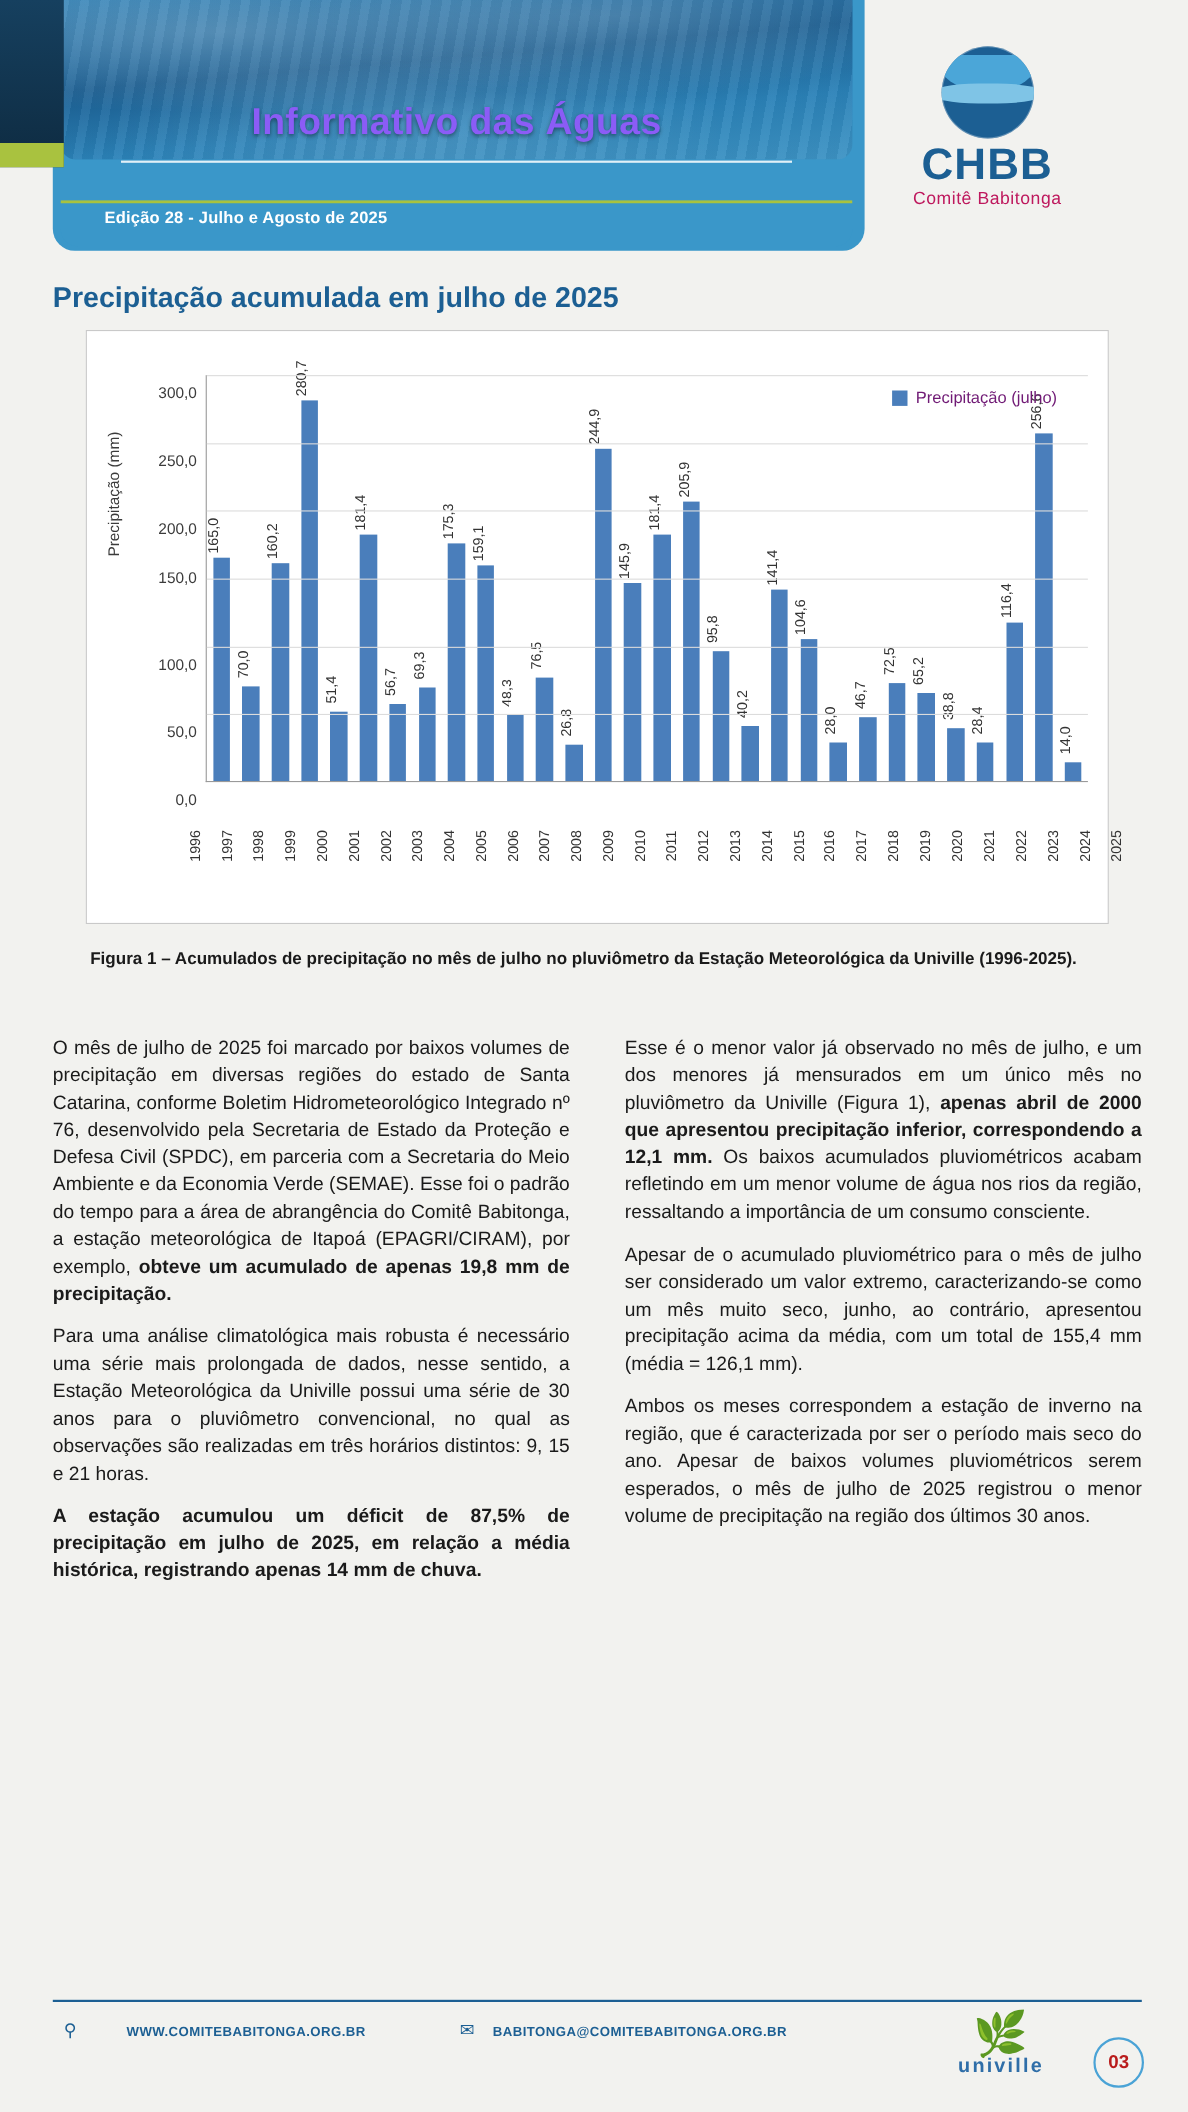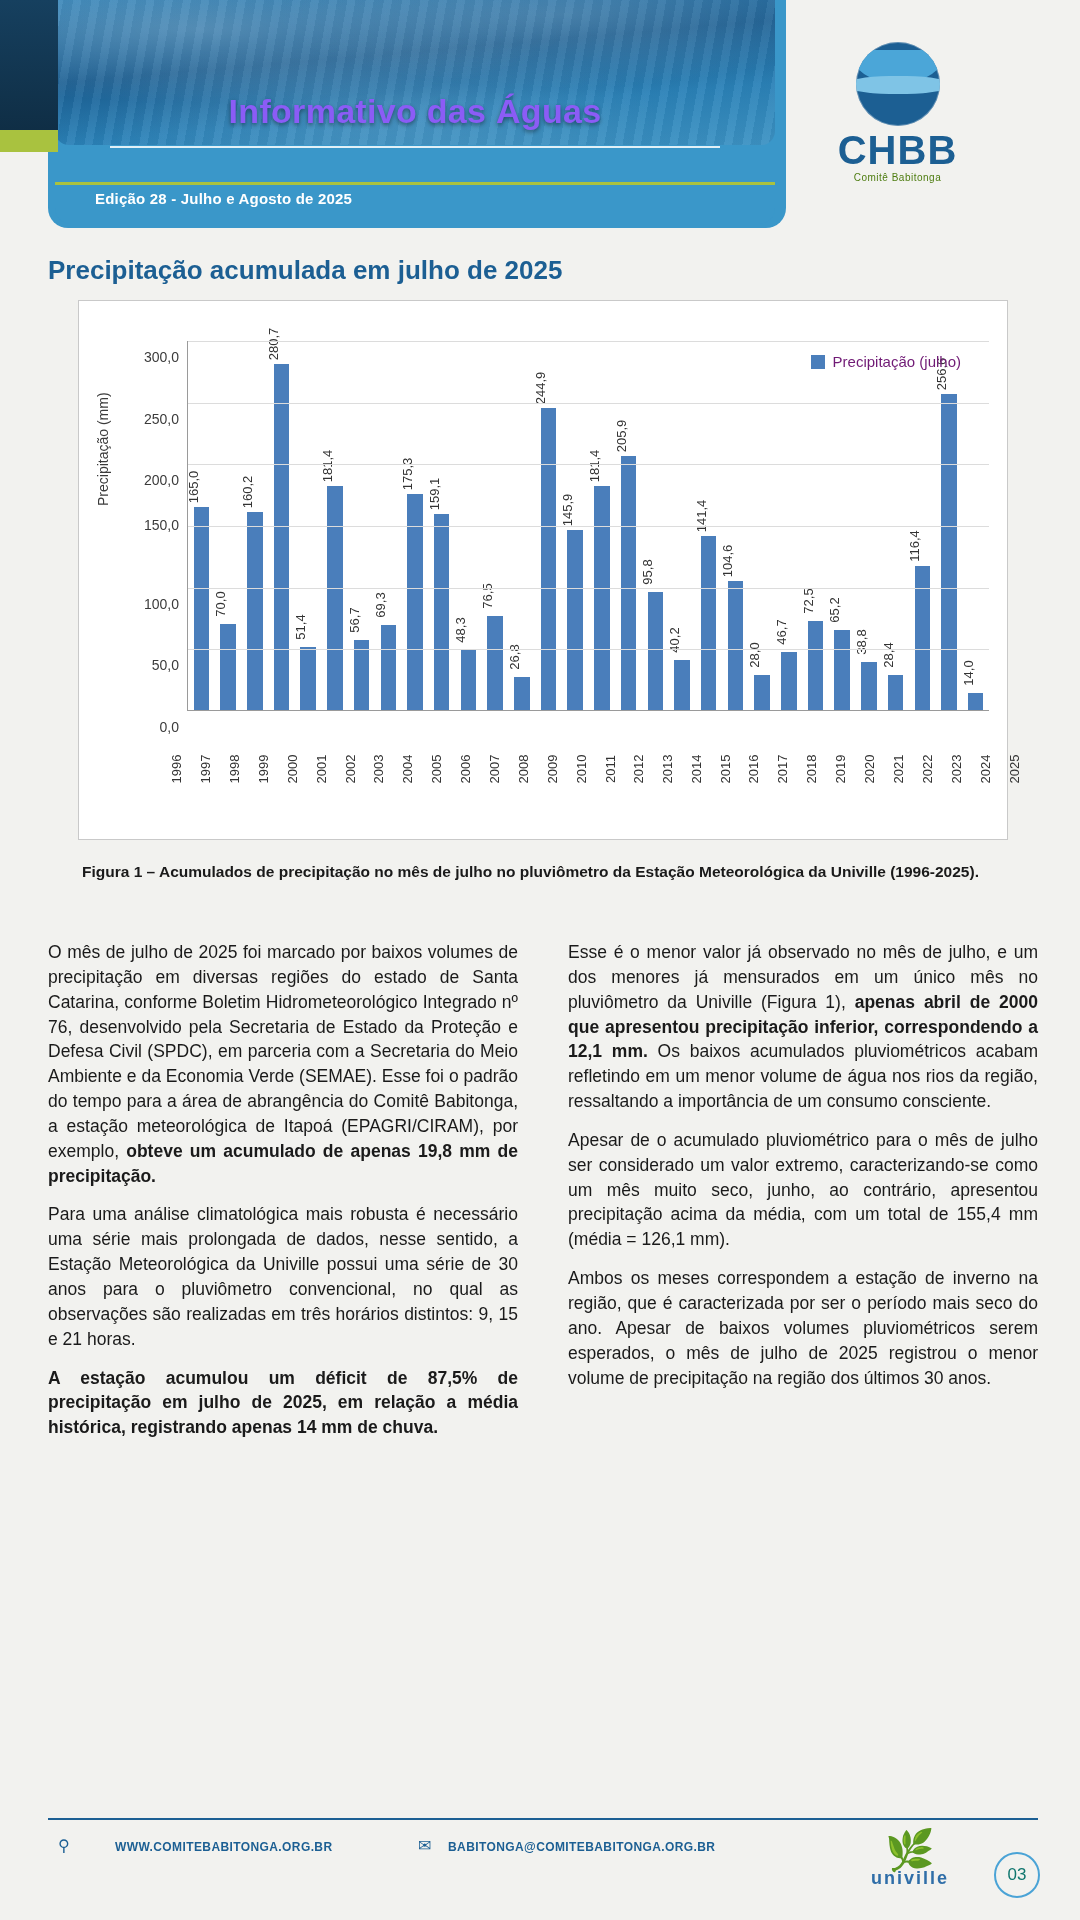--- a/index.html
+++ b/index.html
@@ -66,21 +66,21 @@
   }
   .logo-mark:before{
     content:""; position:absolute; top:8px; left:-6px; width:96px; height:34px;
     background:#4ba6d8; border-bottom-left-radius:50% 100%; border-bottom-right-radius:50% 100%;
   }
   .logo-mark:after{
     content:""; position:absolute; top:34px; left:-10px; width:104px; height:18px;
     background:#7fc4e6; border-radius:50%/60%;
   }
   .logo-text{ font-size:40px; font-weight:bold; color:#1c5f93; letter-spacing:1px; line-height:1;}
-  .logo-sub{ font-size:10px; color:#4d7c0f; letter-spacing:.5px; margin-top:2px;}
+  .logo-sub{ font-size:16px; color:#be185d; letter-spacing:.5px; margin-top:2px;}
   
   .section-title{
     position:absolute; top:255px; left:48px; font-size:26px; font-weight:bold; color:#1c5f93;
   }
   
   .chart-box{
     position:absolute; top:300px; left:78px; width:930px; height:540px;
     background:#fff; border:1px solid #c9c9c9;
   }
   .chart-inner{ position:absolute; inset:0; }
@@ -126,21 +126,21 @@
   
   .footer-rule{ position:absolute; top:1818px; left:48px; width:990px; height:2px; background:#1c5f93; }
   .footer{ position:absolute; top:1832px; left:48px; width:990px; height:72px; }
   .f-item{ position:absolute; font-size:12px; font-weight:bold; color:#1c5f93; letter-spacing:.4px; }
   .f-icon{ position:absolute; color:#1c5f93; font-size:16px; }
   .univille{ position:absolute; right:115px; top:1832px; width:110px; text-align:center; }
   .uv-leaf{ font-size:40px; color:#7cb82f; line-height:.9; }
   .uv-name{ font-size:18px; color:#2f6ea8; letter-spacing:2px; font-weight:bold; }
   .pagebadge{
     position:absolute; right:40px; top:1852px; width:46px; height:46px; border-radius:50%;
-    border:2px solid #4aa3d6; color:#0f766e; font-size:17px; font-weight:normal;
+    border:2px solid #4aa3d6; color:#b91c1c; font-size:17px; font-weight:bold;
     display:flex; align-items:center; justify-content:center;
   }
 </style>
 </head>
 <body>
 
 <div class="header-wrap">
   <div class="header-band-outer"></div>
   <div class="header-band"></div>
   <div class="header-left-strip"></div>

